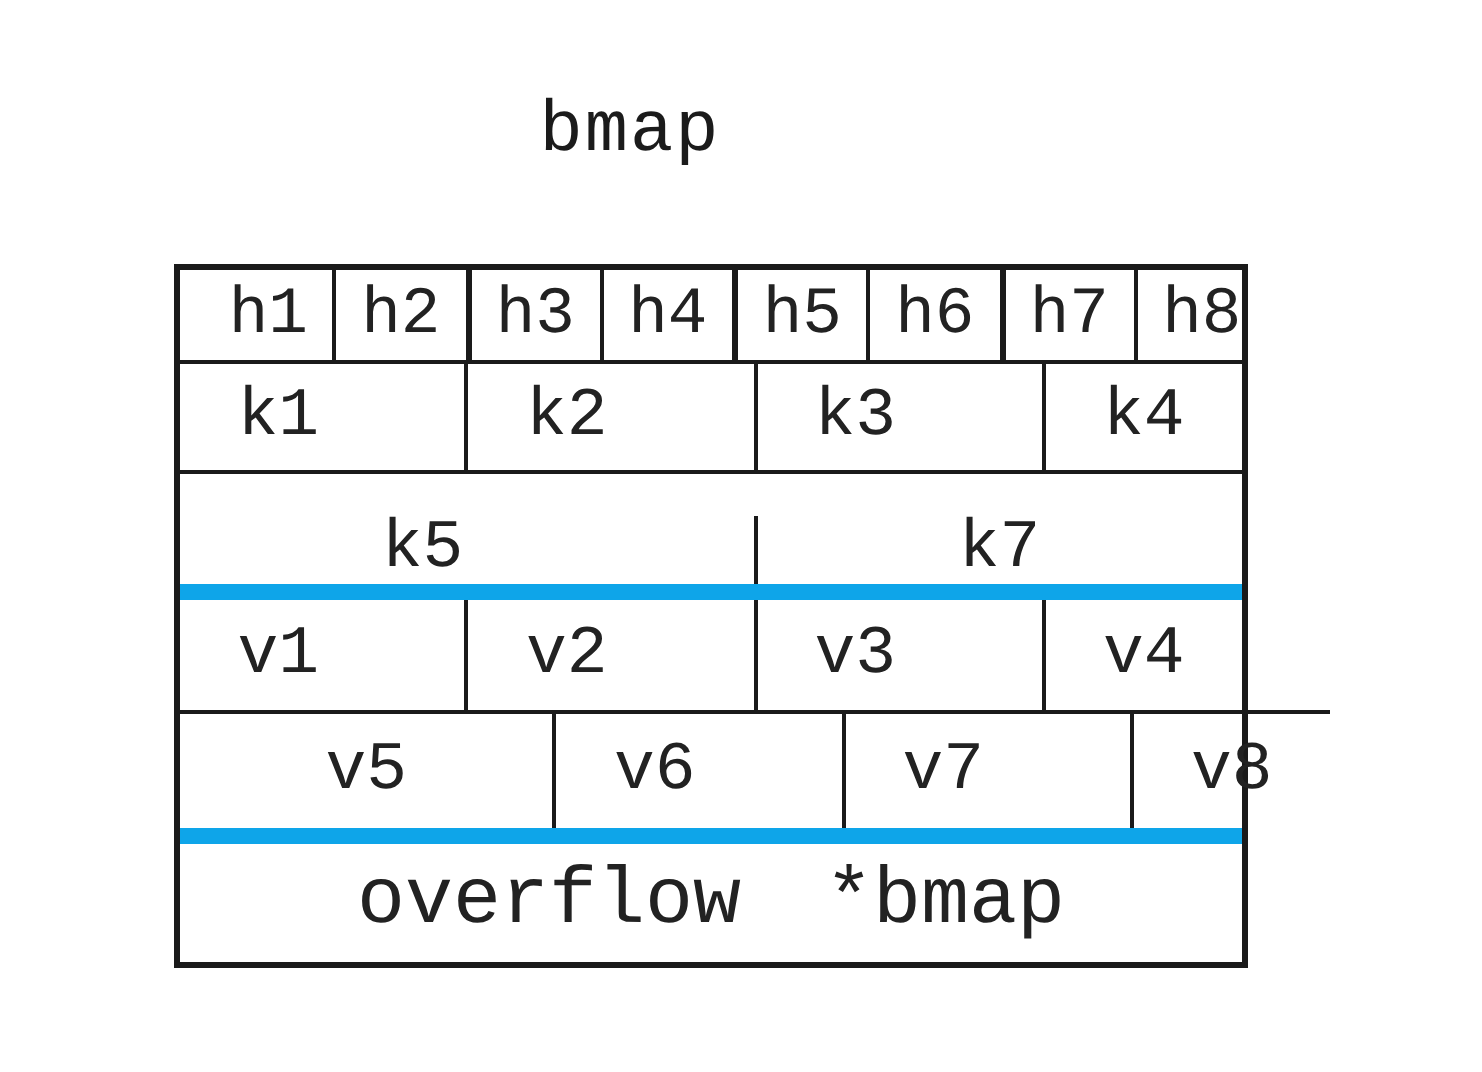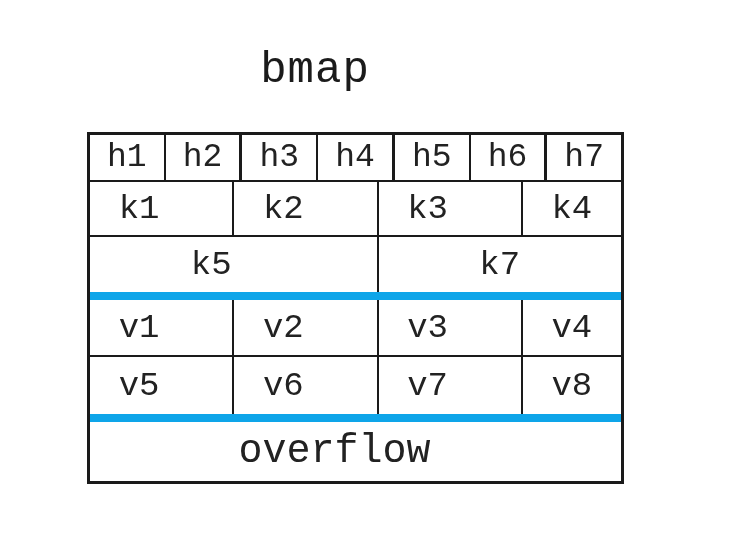--- a/index.html
+++ b/index.html
@@ -14,21 +14,21 @@
     overflow: hidden;
     font-family: "Liberation Mono", "DejaVu Sans Mono", monospace;
     color: #1e1e1e;
   }
   .title {
     position: absolute;
     left: 0;
     top: 46px;
     width: 630px;
     text-align: center;
-    font-size: 44px;
+    font-size: 36px;
     line-height: 1.1;
     letter-spacing: 1px;
     color: #1b1b1b;
   }
   .bmap-table {
     position: absolute;
     left: 87px;
     top: 132px;
     width: 537px;
     box-sizing: border-box;
@@ -41,25 +41,25 @@
     display: flex;
     width: 100%;
   }
   .row + .row {
     border-top: 2px solid #1a1a1a;
     gap: 44px;
   }
   .row.sect {
     border-top: 8px solid #0ea5e9;
   }
-  .row.header   { height: 45px; }
+  .row.header   { height: 45px; padding-left: 12px; }
   .row.keys-1   { height: 53px; }
-  .row.keys-2   { height: 55px; }
+  .row.keys-2   { height: 55px; align-items: flex-end; }
   .row.values-1 { height: 55px; }
-  .row.values-2 { height: 57px; }
+  .row.values-2 { height: 57px; padding-left: 44px; }
   .row.overflow { height: 59px; }
   .cell {
     flex: 1 1 0;
     display: flex;
     align-items: center;
     justify-content: center;
     font-size: 34px;
     line-height: 1;
     border-left: 2px solid #1a1a1a;
     overflow: hidden;
@@ -82,20 +82,21 @@
 <div class="bmap-table">
 
   <div class="row header">
     <div class="cell">h1</div>
     <div class="cell">h2</div>
     <div class="cell grp">h3</div>
     <div class="cell">h4</div>
     <div class="cell grp">h5</div>
     <div class="cell">h6</div>
     <div class="cell grp">h7</div>
+    <div class="cell">h8</div>
   </div>
 
   <div class="row keys-1">
     <div class="cell">k1</div>
     <div class="cell">k2</div>
     <div class="cell">k3</div>
     <div class="cell">k4</div>
   </div>
 
   <div class="row keys-2">
@@ -114,16 +115,17 @@
     <div class="cell">v5</div>
     <div class="cell">v6</div>
     <div class="cell">v7</div>
     <div class="cell">v8</div>
   </div>
 
   <div class="row overflow sect">
     <div class="cell">
       <span>overflow</span>
       <span class="ovf-gap"></span>
+      <span>*bmap</span>
     </div>
   </div>
 
 </div>
 
 </body></html>

